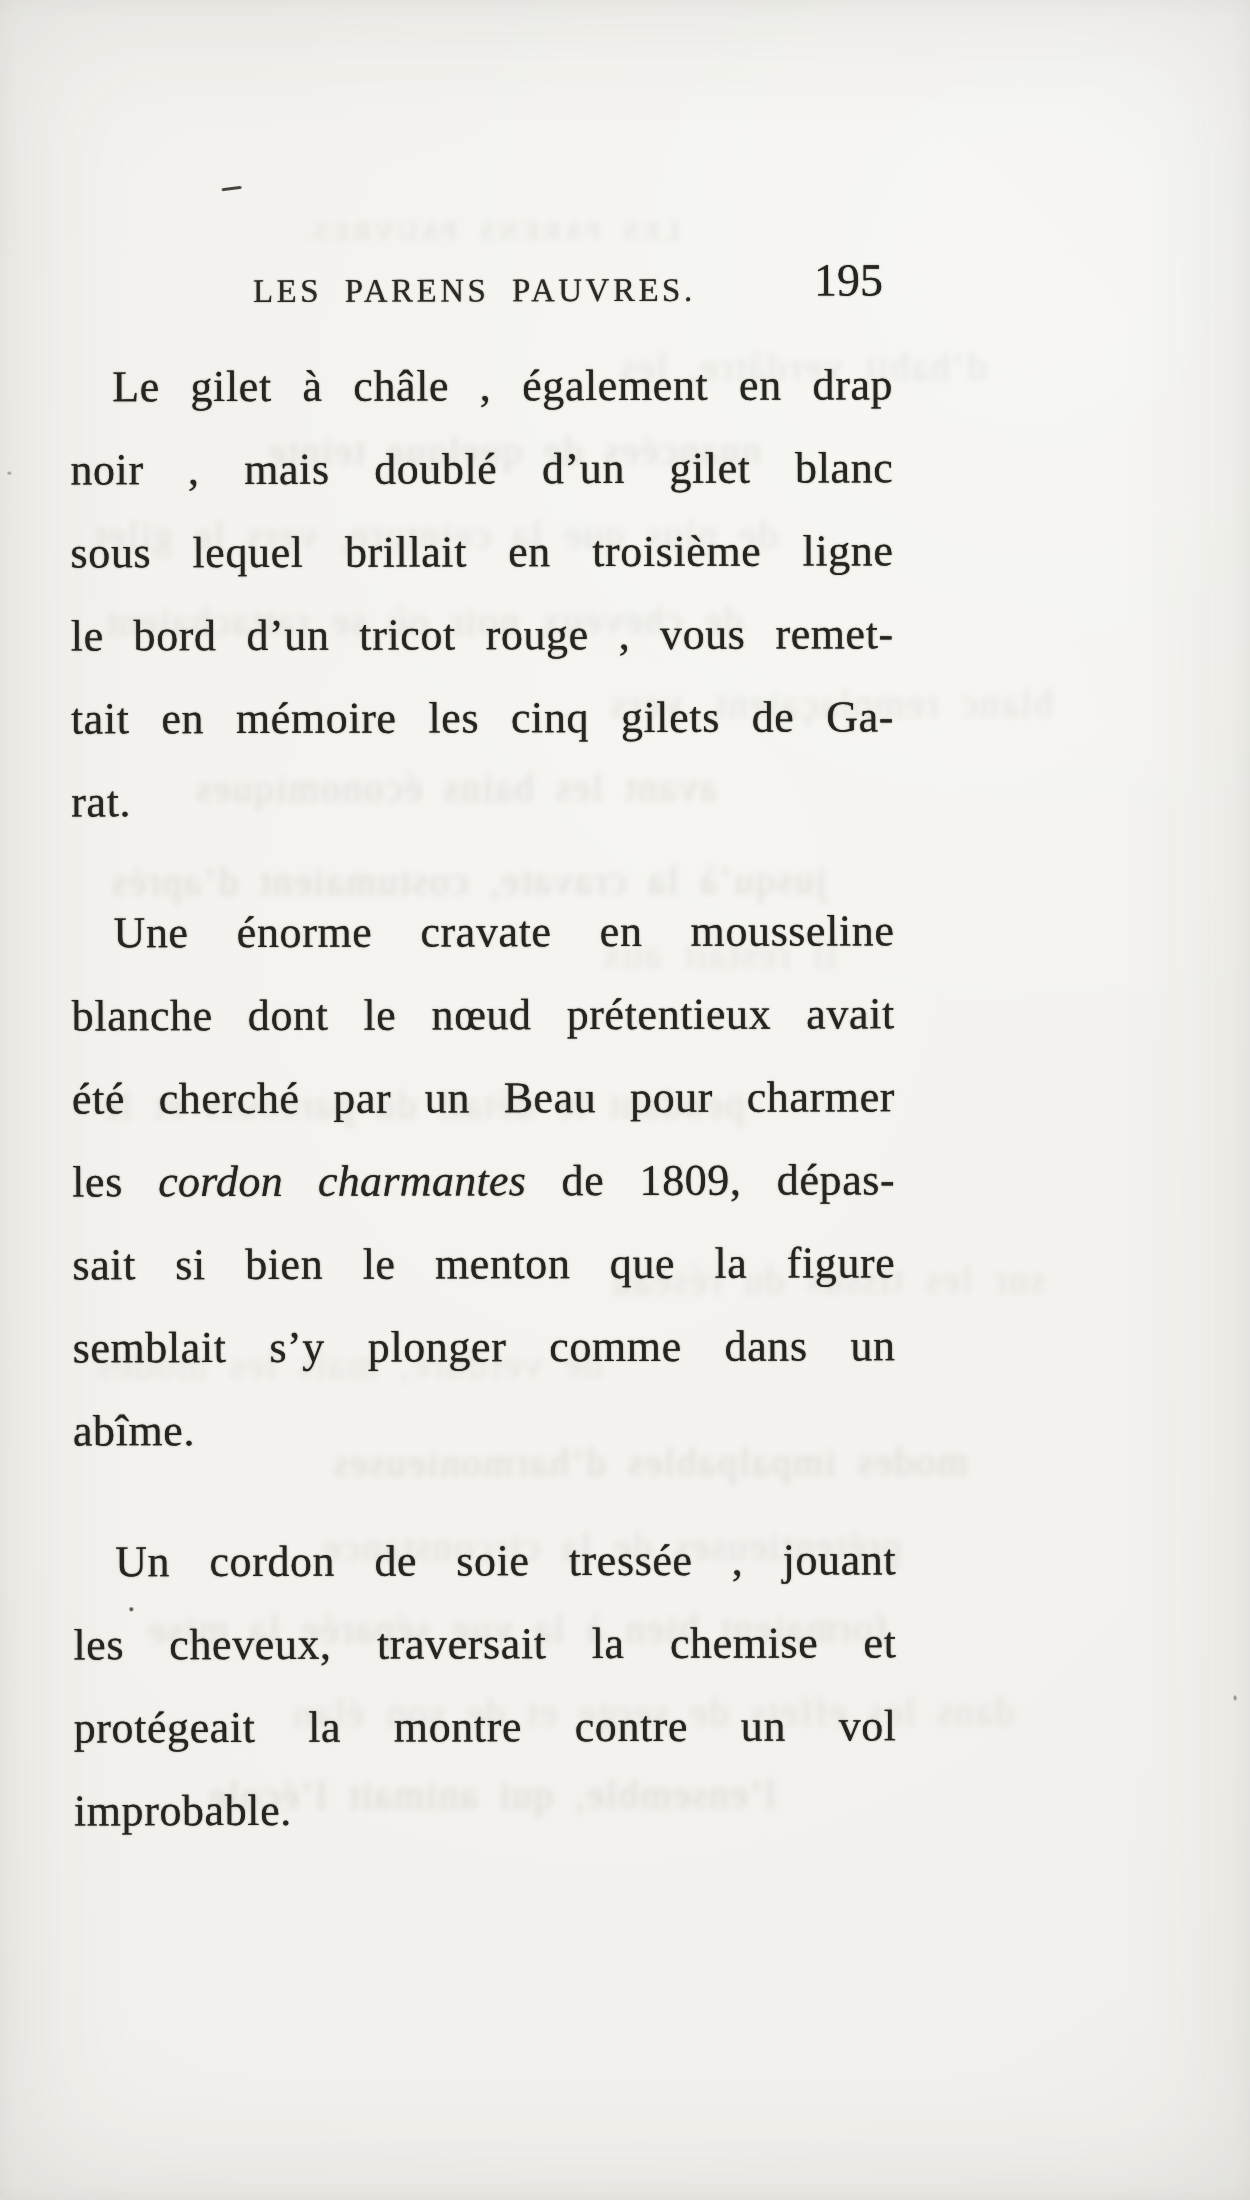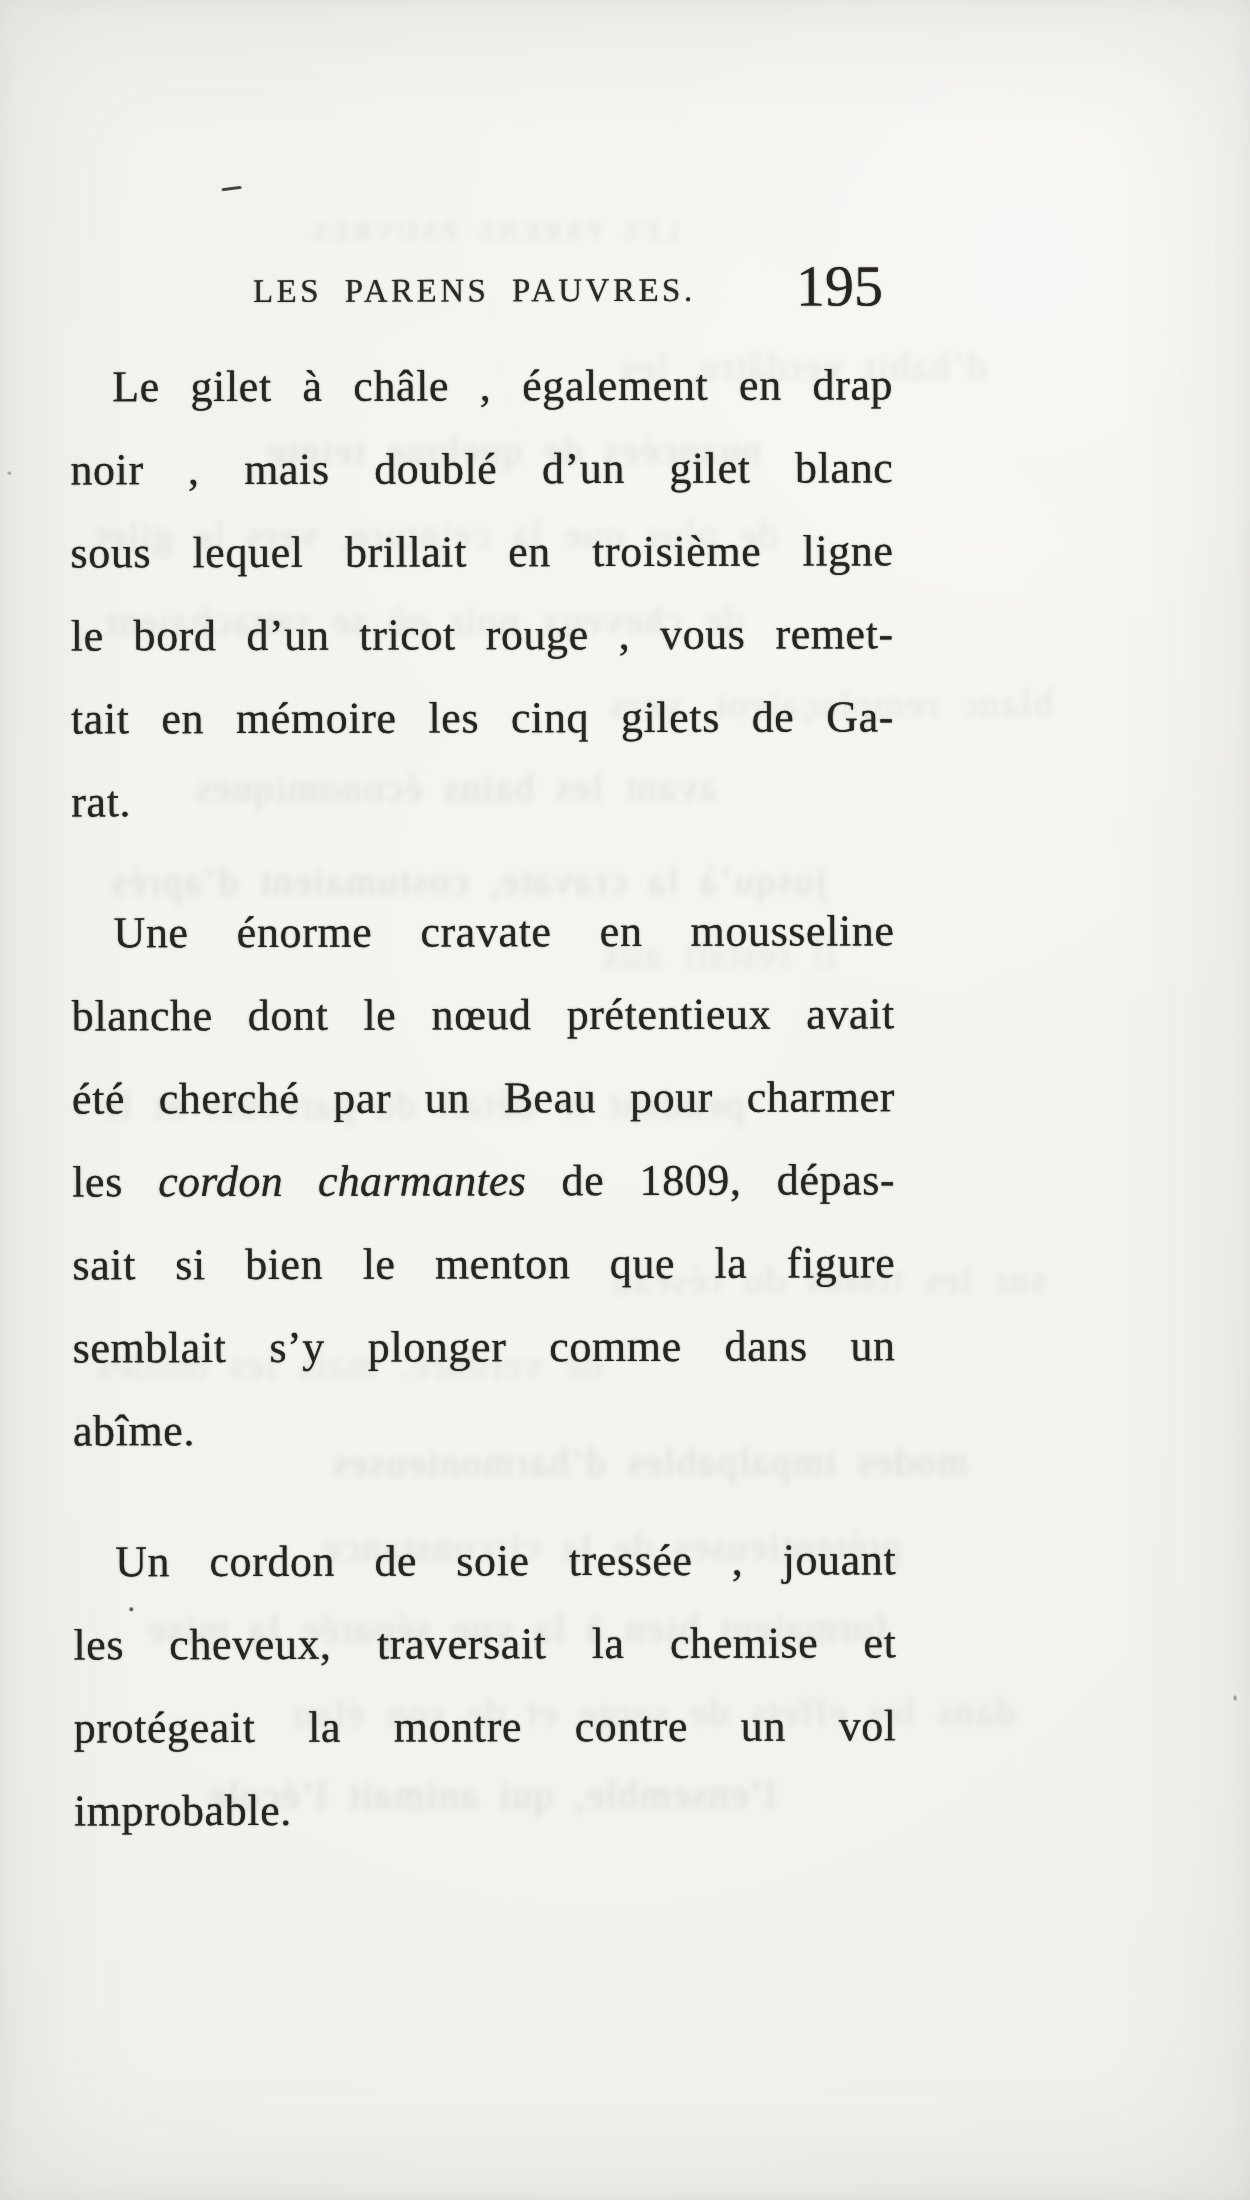--- a/index.html
+++ b/index.html
@@ -18,21 +18,21 @@
   
   .running-header{position:absolute;top:0;left:72px;width:823px;height:330px;}
   .header-title{
     position:absolute;top:272px;left:183px;
     font-size:33px;letter-spacing:3.5px;word-spacing:11px;
     color:#2c2b26;
     text-shadow:0 0 1px rgba(40,38,32,0.8),0 0 3px rgba(40,38,32,0.15);
   }
   .page-number{
     position:absolute;top:258px;right:10px;
-    font-size:58px;line-height:1;color:#262520;
+    font-size:46px;line-height:1;color:#262520;
     text-shadow:0 0 1px rgba(40,38,32,0.85),0 0 3px rgba(40,38,32,0.18);
   }
   
   .body-text{
     position:absolute;top:344px;left:72px;width:823px;
     font-size:44px;color:#26251f;letter-spacing:0.6px;
     text-shadow:0 0 1.1px rgba(32,30,24,0.85),0 0 3.5px rgba(32,30,24,0.14);
   }
   .paragraph{margin:0 0 48px 0;}
   .line{height:83px;line-height:83px;text-align:justify;text-align-last:justify;}

